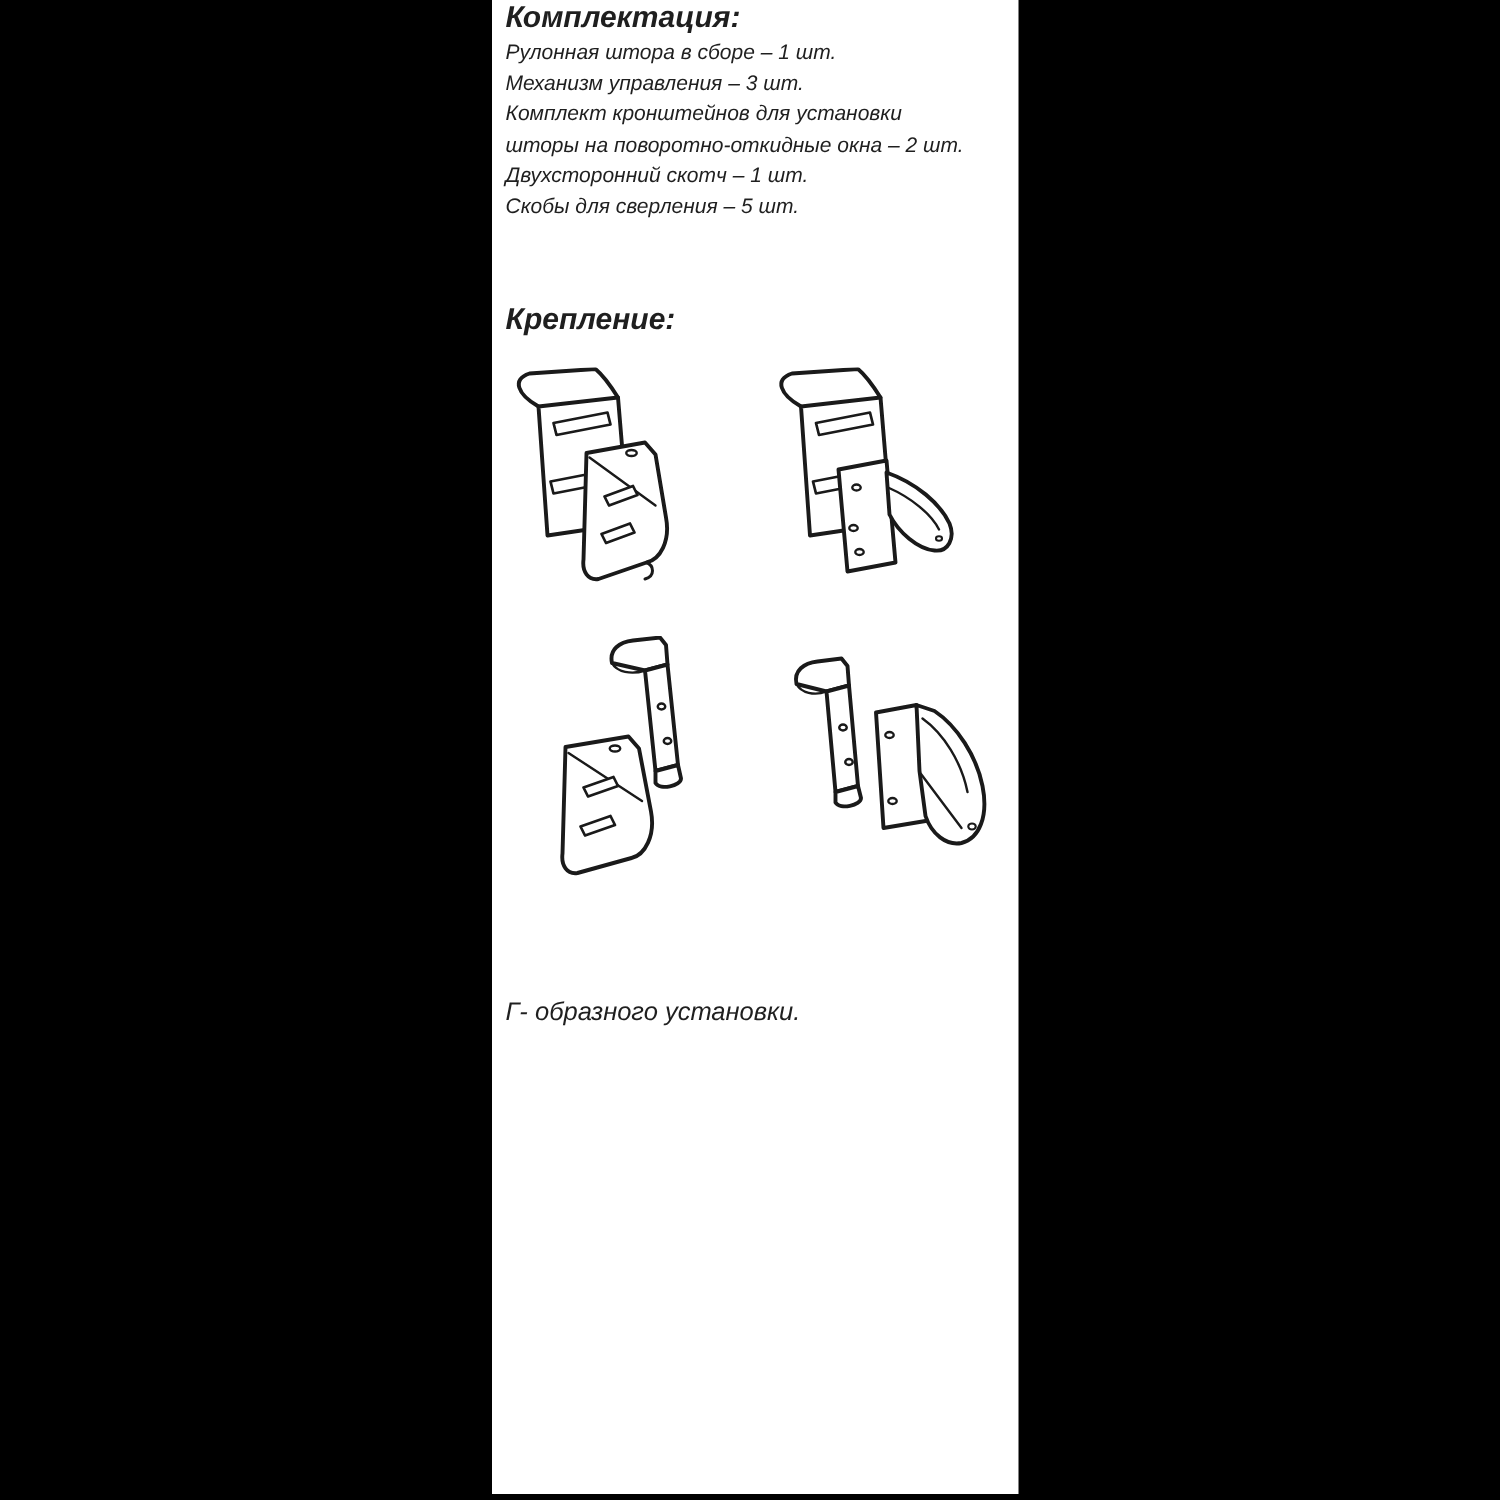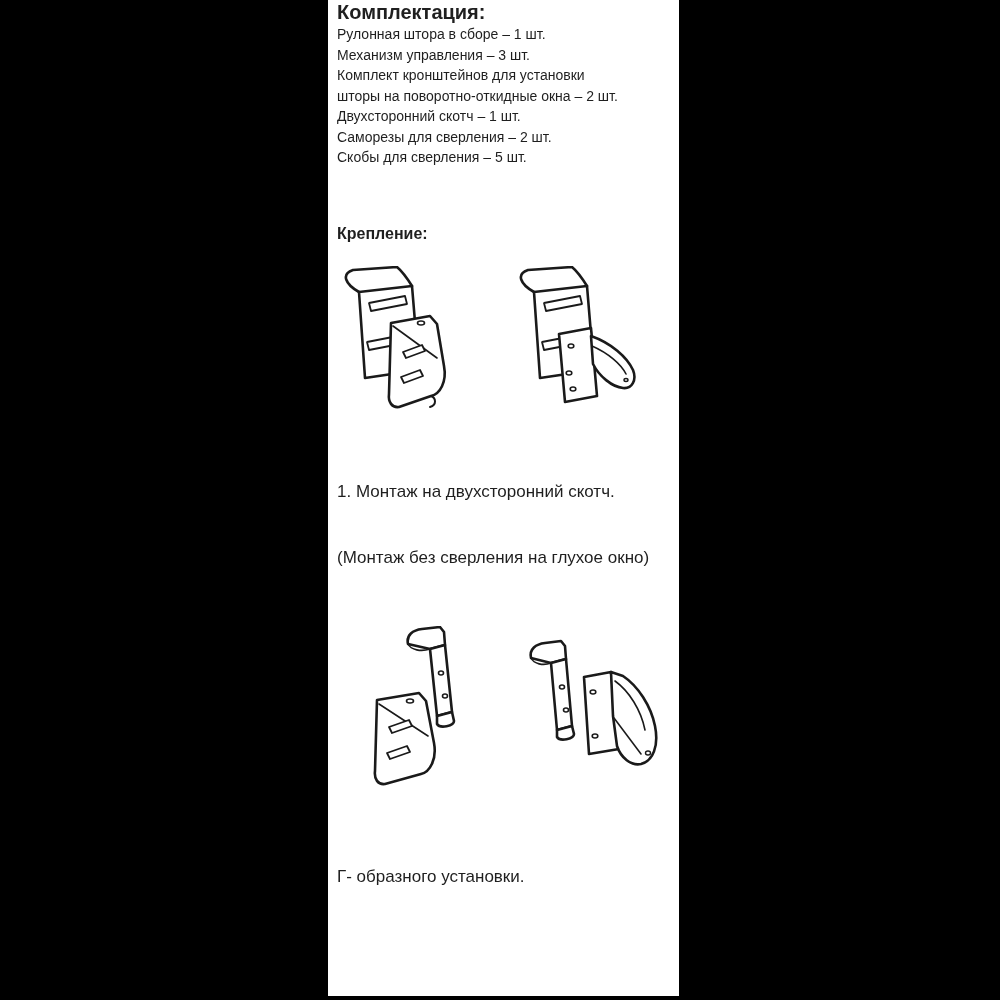--- a/index.html
+++ b/index.html
@@ -1,23 +1,23 @@
 <!DOCTYPE html>
 <html><head>
 <meta charset="utf-8">
 <style>
   html,body{margin:0;padding:0;background:#000;}
   .stage{position:relative;width:820px;height:1000px;background:#000;overflow:hidden;
-         font-family:"Liberation Sans",sans-serif;color:#1f1f1f;}
+         font-family:"Liberation Sans",sans-serif;color:#1f1f1f;font-style:italic;}
   .panel{position:absolute;left:328px;top:0;width:351px;height:996px;background:#fff;
          overflow:hidden;box-sizing:border-box;padding:1px 0 0 9px;}
   .pkg-title{font-size:20px;font-weight:bold;line-height:23px;white-space:pre;}
   .pkg-list{margin:0;padding:0;list-style:none;}
   .pkg-item{font-size:14px;line-height:20.5px;white-space:pre-line;}
-  .mount-title{font-size:16px;font-weight:bold;line-height:24px;margin-top:54px;white-space:pre;}
+  .mount-title{font-size:20px;font-weight:bold;line-height:24px;margin-top:54px;white-space:pre;}
   .fig-svg{display:block;margin-left:-4px;}
   .svg1{margin-top:20px;}
   .svg2{margin-top:13px;}
   .caption{font-size:17px;line-height:22px;white-space:pre;}
   .cap1{margin-top:5px;}
   .cap2{margin-top:8px;}
   svg .ln{stroke:#1a1a1a;fill:none;stroke-linecap:round;stroke-linejoin:round;}
   svg .w{fill:#fff;}
 </style>
 </head>
@@ -26,21 +26,20 @@
 <div class="stage">
   <div class="panel">
 
     <div class="pkg-title">Комплектация:</div>
     <ul class="pkg-list">
       <li class="pkg-item">Рулонная штора в сборе – 1 шт.</li>
       <li class="pkg-item">Механизм управления – 3 шт.</li>
       <li class="pkg-item">Комплект кронштейнов для установки
 шторы на поворотно-откидные окна – 2 шт.</li>
       <li class="pkg-item">Двухсторонний скотч – 1 шт.</li>
-      <li class="pkg-item">Саморезы для сверления – 2 шт.</li>
       <li class="pkg-item">Скобы для сверления – 5 шт.</li>
     </ul>
 
     <div class="mount-title">Крепление:</div>
 
     <svg class="fig-svg svg1" width="346" height="166" viewBox="0 0 346 166">
       <g>
         <path class="ln" stroke-width="2.6" d="M26,26 C12,18 8,8 20,4 L64,1 C70,6 74,12 79,20"></path>
         <path class="ln w" stroke-width="2.6" d="M26,26 L79,20 L86,104 L32,112 Z"></path>
         <path class="ln w" stroke-width="1.8" d="M36,37 L72,30 L74,38 L38,45 Z"></path>
@@ -59,24 +58,20 @@
         <path class="ln w" stroke-width="1.8" d="M209,76 L245,69 L247,77 L211,84 Z"></path>
         <path class="ln w" stroke-width="2.6" d="M226,68 L258,62 L264,130 L232,136 Z"></path>
         <ellipse class="ln" stroke-width="1.6" cx="238" cy="80" rx="2.8" ry="2"></ellipse>
         <ellipse class="ln" stroke-width="1.6" cx="236" cy="107" rx="2.8" ry="2"></ellipse>
         <ellipse class="ln" stroke-width="1.6" cx="240" cy="123" rx="2.8" ry="2"></ellipse>
         <path class="ln w" stroke-width="2.6" d="M258,70 C278,77 294,91 300,104 C304,114 299,123 290,122 C279,121 266,110 260,98 Z"></path>
         <path class="ln" stroke-width="1.6" d="M259,80 C275,87 288,98 293,108"></path>
         <ellipse class="ln" stroke-width="1.4" cx="293" cy="114" rx="2" ry="1.5"></ellipse>
       </g>
     </svg>
-    <div class="caption cap1">
-      <div>1. Монтаж на двухсторонний скотч.</div>
-      <div>(Монтаж без сверления на глухое окно)</div>
-    </div>
 
     <svg class="fig-svg svg2" width="346" height="188" viewBox="0 0 346 188">
       <g>
         <path class="ln w" stroke-width="2.6" d="M75,18 C73,9 80,4 89,3 L107,1 L111,6 L112,19 L97,23 Z"></path>
         <path class="ln" stroke-width="1.6" d="M75,18 C78,24 88,26 97,23"></path>
         <path class="ln w" stroke-width="2.6" d="M97,23 L112,19 L119,86 L104,90 Z"></path>
         <ellipse class="ln" stroke-width="1.6" cx="108" cy="47" rx="2.5" ry="2"></ellipse>
         <ellipse class="ln" stroke-width="1.6" cx="112" cy="70" rx="2.5" ry="2"></ellipse>
         <path class="ln w" stroke-width="2.6" d="M104,90 L119,86 L121,95 C121,100 107,103 104,98 Z"></path>
         <path class="ln w" stroke-width="2.6" d="M44,74 L86,67 L93,75 L101,117 C104,133 97,146 88,148 L52,158 C45,159 41,153 42,145 Z"></path>

